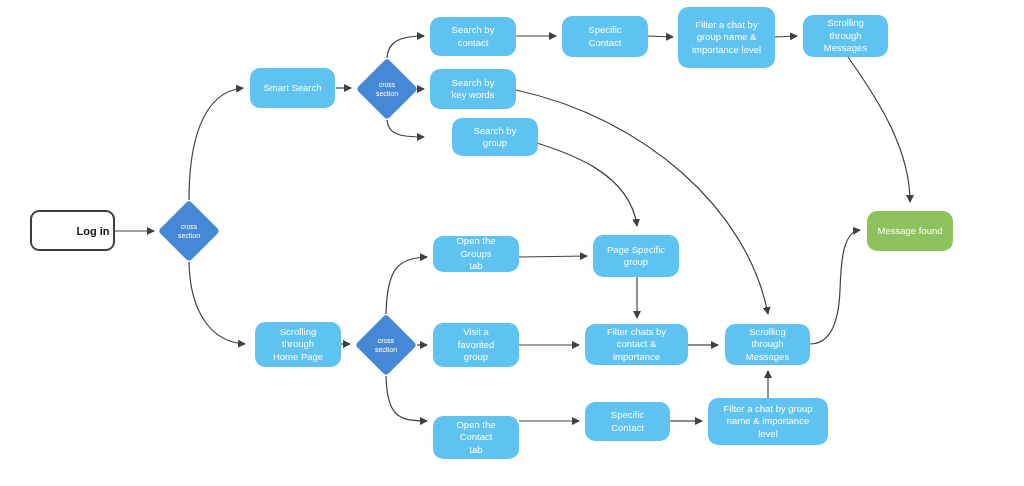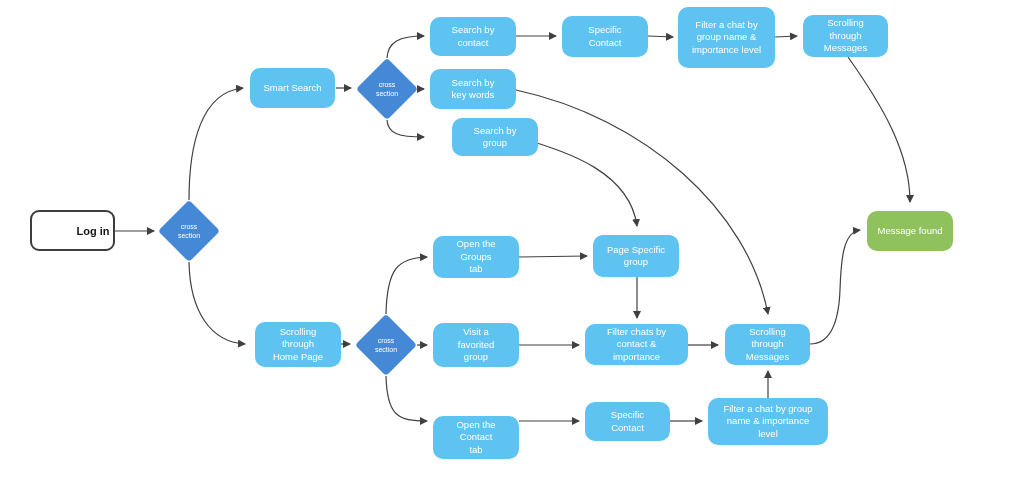--- a/index.html
+++ b/index.html
@@ -132,21 +132,21 @@
     <span class="label">Scrolling through
 Home Page</span>
   </div>
 
   <div class="diamond" style="left:355px;top:314px">
     <div class="diamond-shape"></div>
     <span class="label">cross
 section</span>
   </div>
 
-  <div class="node process" style="left:433px;top:236px;width:86px;height:42px">
+  <div class="node process" style="left:433px;top:236px;width:86px;height:36px">
     <span class="label">Open the Groups
 tab</span>
   </div>
 
   <div class="node process" style="left:593px;top:235px;width:86px;height:42px">
     <span class="label">Page Specific
 group</span>
   </div>
 
   <div class="node process" style="left:433px;top:323px;width:86px;height:44px">

